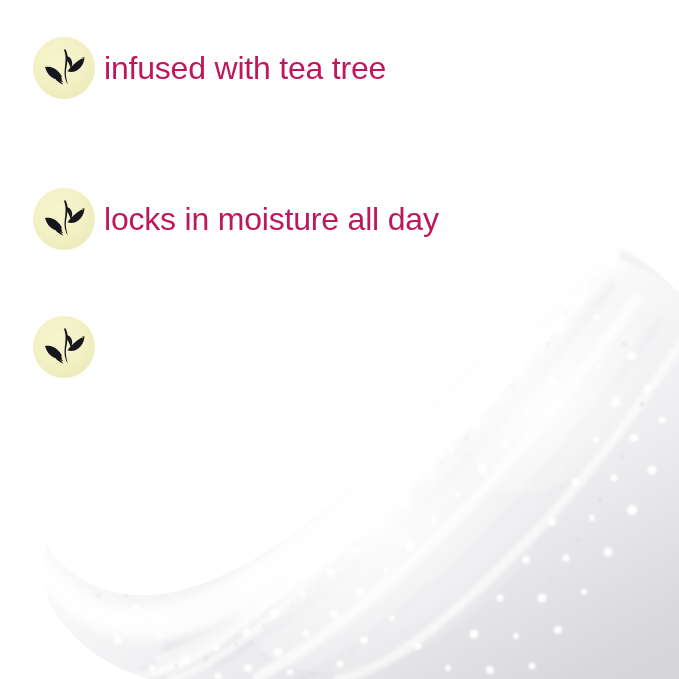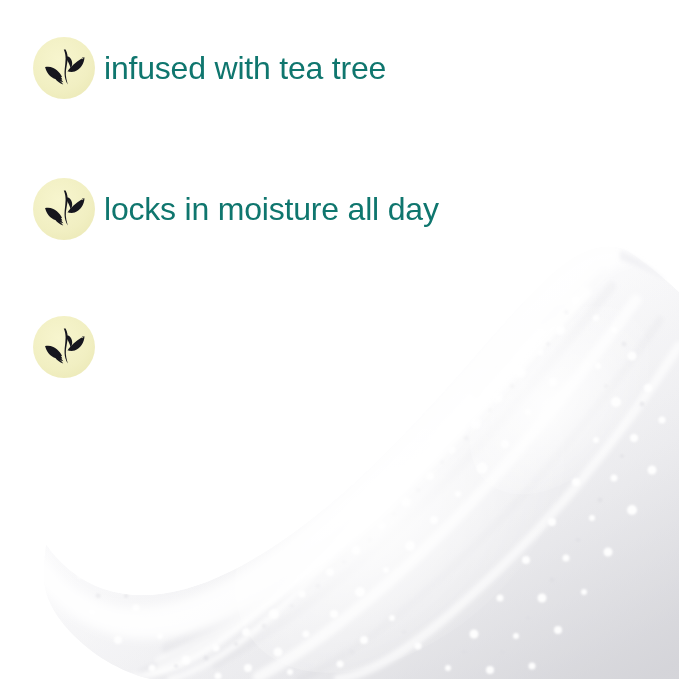--- a/index.html
+++ b/index.html
@@ -36,21 +36,21 @@
     width: 679px;
   }
   .feature-row {
     position: absolute;
     left: 33px;
     display: flex;
     align-items: center;
     height: 62px;
   }
   .feature-row.r0 { top: 37px; }
-  .feature-row.r1 { top: 178px; }
+  .feature-row.r1 { top: 188px; }
   .feature-row.r2 { top: 316px; }
 
   .badge {
     position: relative;
     width: 62px;
     height: 62px;
     border-radius: 50%;
     background: radial-gradient(circle at 42% 36%, #f7f5ce 0%, #f1efc2 58%, #e9e6b2 100%);
     flex: 0 0 auto;
     display: block;
@@ -59,21 +59,21 @@
     position: absolute;
     left: 0;
     top: 0;
     width: 62px;
     height: 62px;
     display: block;
   }
 
   .feature-label {
     margin-left: 9px;
-    color: #0f766e;
+    color: #be185d;
     font-size: 32px;
     line-height: 1;
     letter-spacing: -0.2px;
     white-space: nowrap;
     font-weight: 400;
     font-family: "Liberation Sans", sans-serif;
   }
 </style>
 </head>
 <body>

